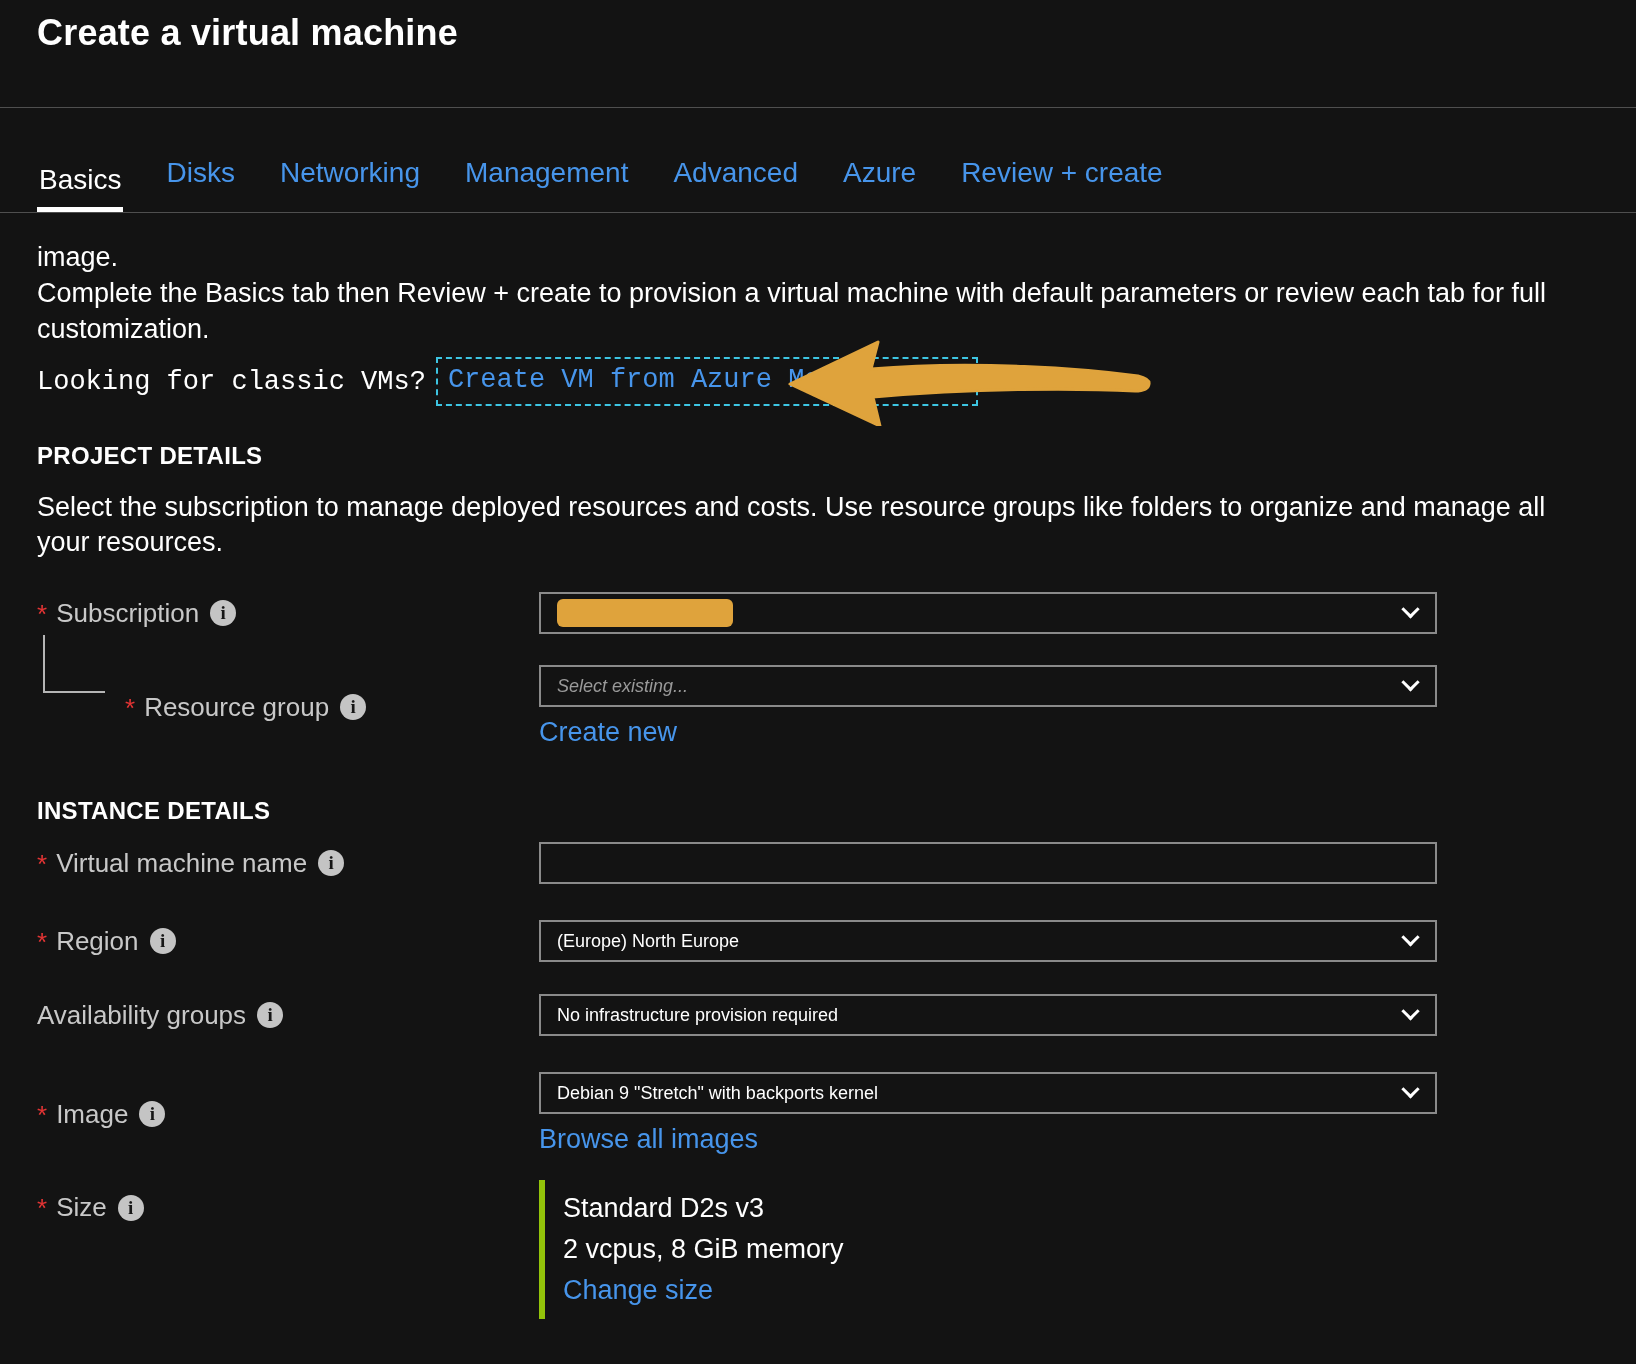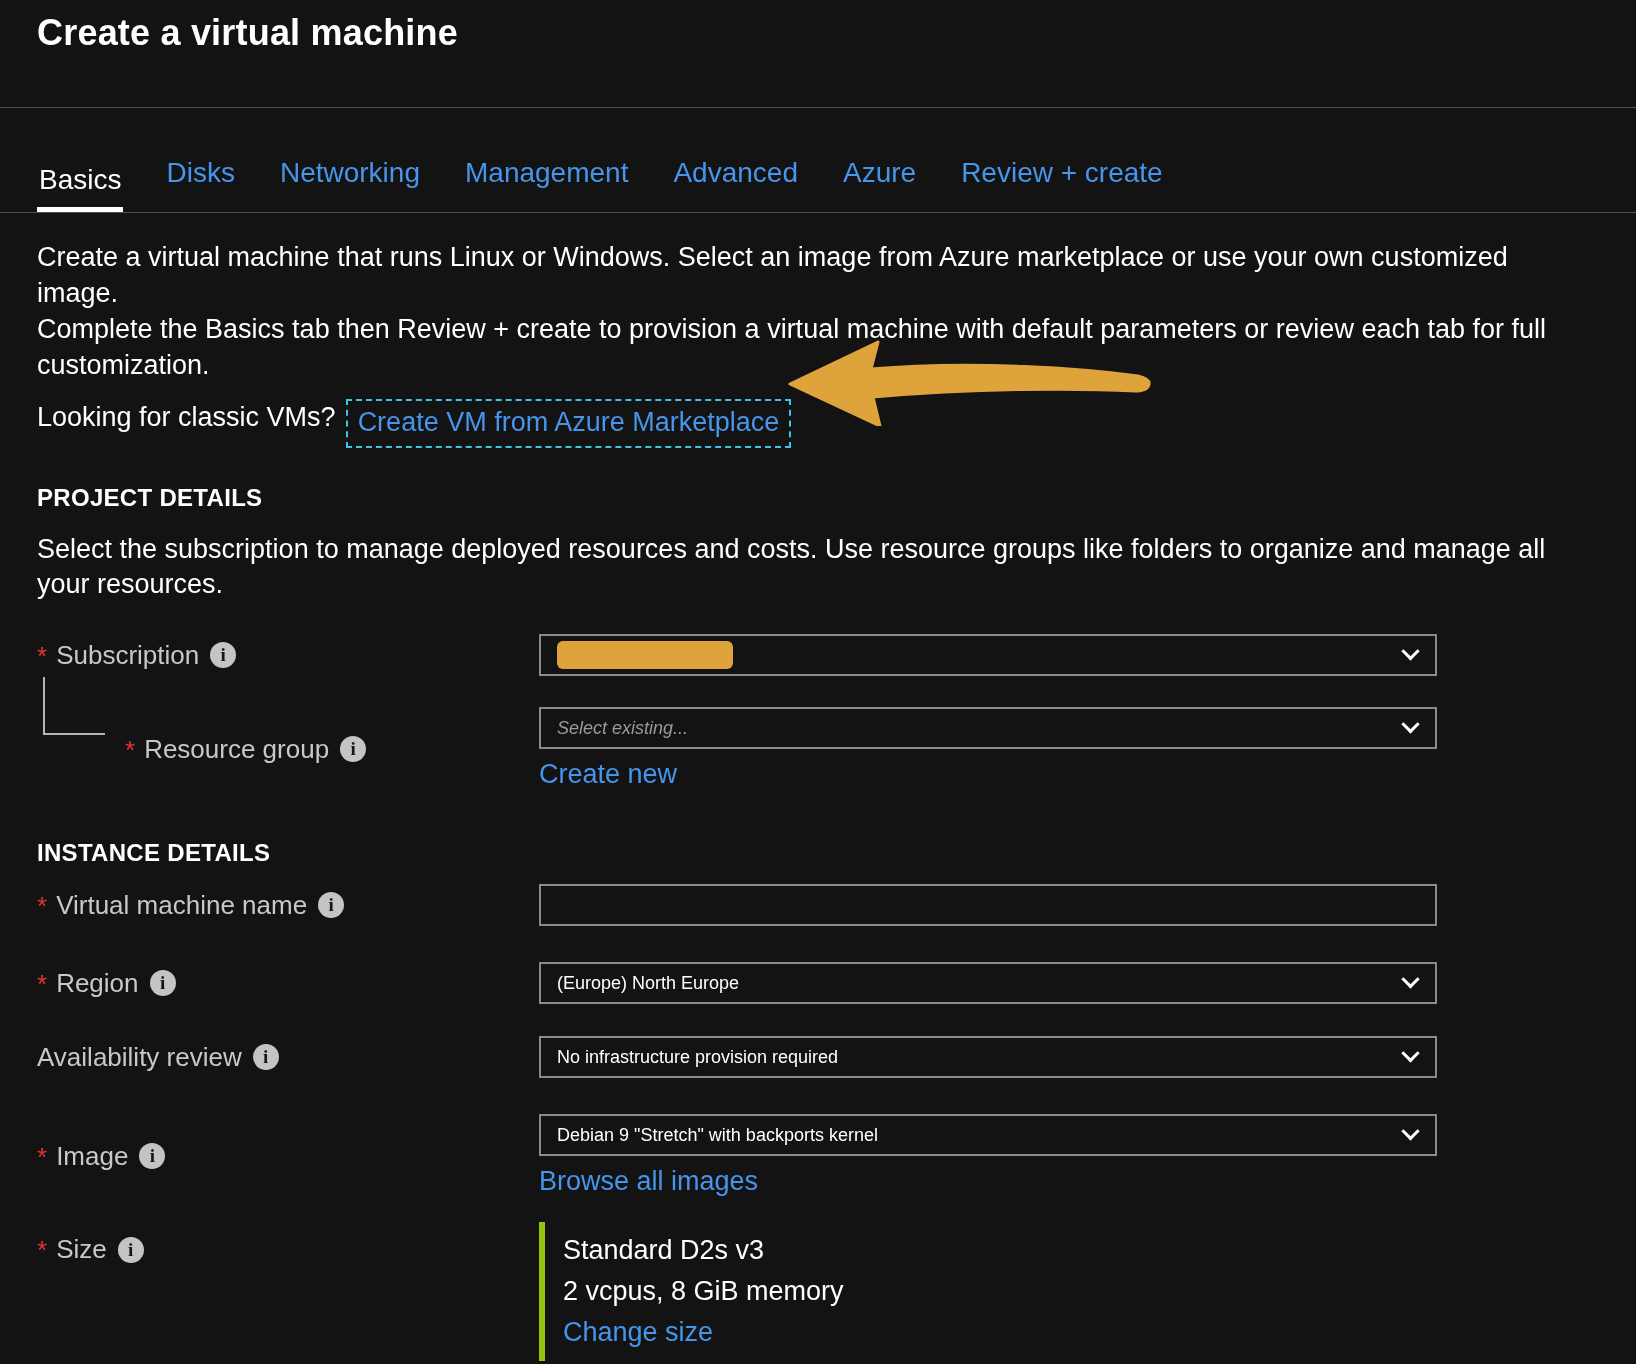--- a/index.html
+++ b/index.html
@@ -24,21 +24,21 @@
     display:flex;gap:41px;align-items:flex-end;
   }
   .tab{
     font-size:28px;color:var(--link);padding:0 2px 22px 2px;cursor:pointer;
     line-height:34px;white-space:nowrap;
   }
   .tab.active{color:#ffffff;font-weight:400;border-bottom:5px solid #ffffff;padding-bottom:10px;}
 
   .intro{padding:26px 37px 0 37px;font-size:27px;line-height:36px;}
   .intro-line{white-space:nowrap;}
-  .classic-row{margin-top:16px;display:flex;}
+  .classic-row{margin-top:10px;display:flex;align-items:center;font-family:Liberation Mono, monospace;}
   .classic-prompt{white-space:nowrap;}
   .link{color:var(--link);cursor:pointer;text-decoration:none;}
   .focus-box{
     display:inline-block;border:2px dashed var(--focus);
     padding:3px 10px 6px 10px;margin-left:10px;white-space:nowrap;
   }
   .annotation-arrow{position:absolute;left:786px;top:336px;width:368px;height:90px;}
 
   .section-heading{
     margin:36px 0 0 37px;font-size:24px;font-weight:700;letter-spacing:0.3px;
@@ -110,21 +110,20 @@
   <span class="tab active">Basics</span>
   <span class="tab">Disks</span>
   <span class="tab">Networking</span>
   <span class="tab">Management</span>
   <span class="tab">Advanced</span>
   <span class="tab">Azure</span>
   <span class="tab">Review + create</span>
 </nav>
 
 <section class="intro">
-  <div class="intro-line">Create a virtual machine that runs Linux or Windows. Select an image from Azure marketplace or use your own customized</div>
   <div class="intro-line">image.</div>
   <div class="intro-line">Complete the Basics tab then Review + create to provision a virtual machine with default parameters or review each tab for full</div>
   <div class="intro-line">customization.</div>
   <div class="classic-row">
     <span class="classic-prompt">Looking for classic VMs?</span>
     <a class="link focus-box">Create VM from Azure Marketplace</a>
   </div>
 </section>
 
 <svg class="annotation-arrow" viewBox="0 0 368 90" xmlns="http://www.w3.org/2000/svg">
@@ -191,21 +190,21 @@
     <div class="field-col">
       <div class="field">
         <span>(Europe) North Europe</span>
         <span class="chevron"></span>
       </div>
     </div>
   </div>
 
   <div class="form-row row-availability">
     <div class="label-col">
-      <span>Availability review</span>
+      <span>Availability groups</span>
       <span class="info-icon">i</span>
     </div>
     <div class="field-col">
       <div class="field">
         <span>No infrastructure provision required</span>
         <span class="chevron"></span>
       </div>
     </div>
   </div>
 

